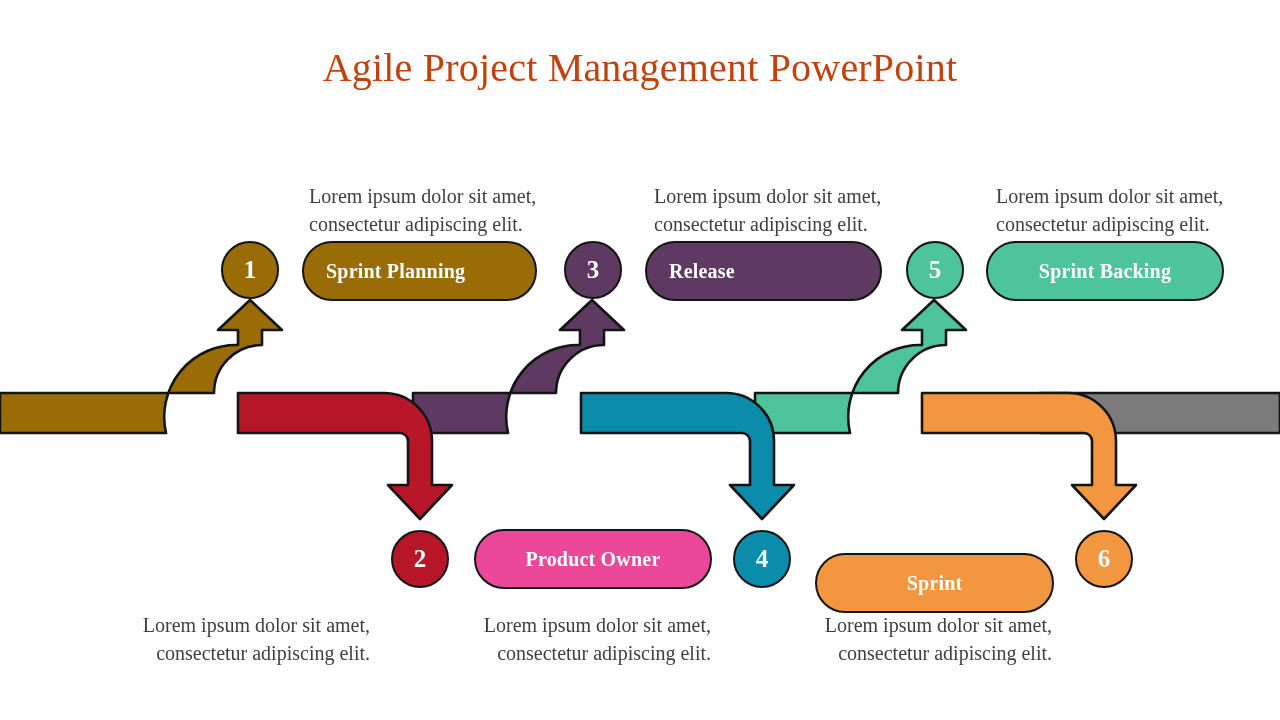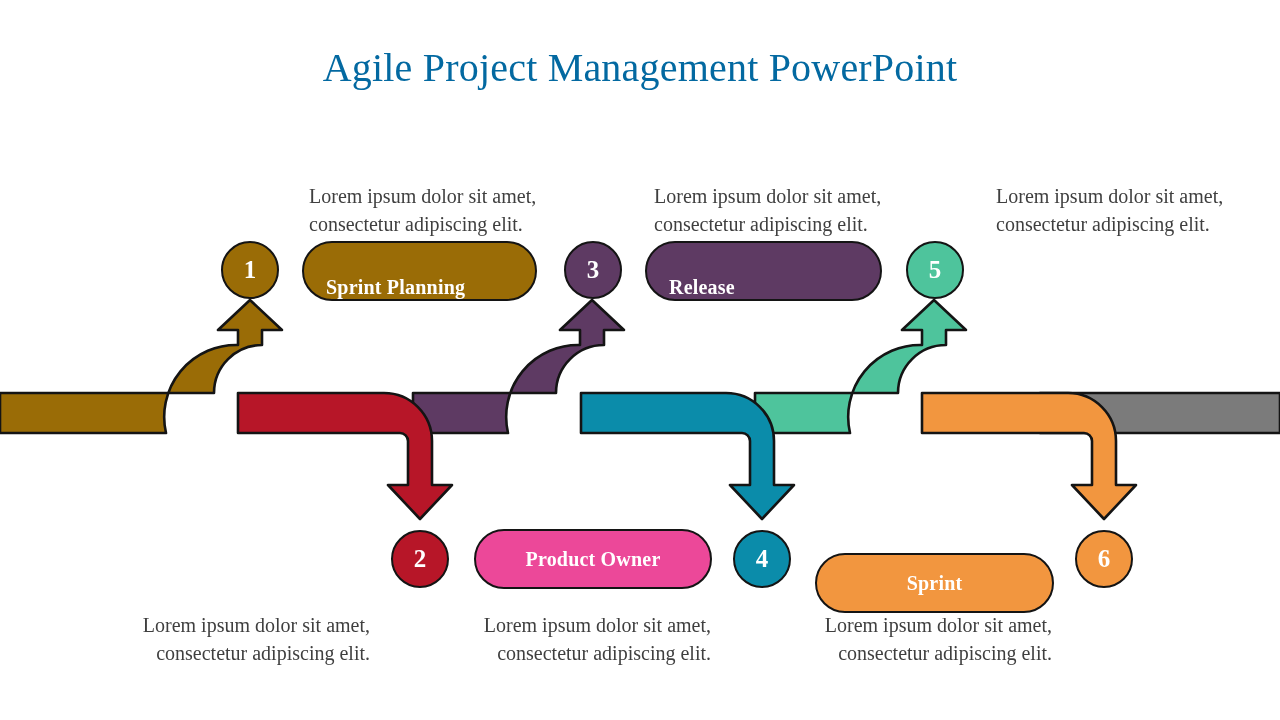--- a/index.html
+++ b/index.html
@@ -26,21 +26,21 @@
   #title {
     position: absolute;
     top: 44px;
     left: 0;
     width: 1280px;
     text-align: center;
     font-family: "Liberation Serif", "DejaVu Serif", serif;
     font-size: 40px;
     font-weight: 400;
     letter-spacing: 0.2px;
-    color: #0369a1;
+    color: #c2410c;
     line-height: 1.2;
     white-space: nowrap;
   }
 
   
   #ribbon {
     position: absolute;
     left: 0;
     top: 0;
     width: 1280px;
@@ -58,21 +58,21 @@
     font-weight: bold;
     font-family: "Liberation Serif", "DejaVu Serif", serif;
   }
   .pill {
     height: 60px;
     border-radius: 32px;
     font-size: 20px;
     letter-spacing: 0.2px;
     padding: 0 22px;
   }
-  .pill.left   { justify-content: flex-start; align-items: flex-end; }
+  .pill.left   { justify-content: flex-start; }
   .pill.right  { justify-content: center; margin-top: 24px; }
   .pill.center { justify-content: center; }
 
   .circ {
     width: 58px;
     height: 58px;
     border-radius: 50%;
     justify-content: center;
     font-size: 25px;
   }
@@ -196,20 +196,23 @@
   </div>
   <div class="node pill left" style="left:645px; top:241px; width:237px; background:#5e3a63;">
     <span>Release</span>
   </div>
 
   <div class="caption lt" style="left:996px; top:183px; width:230px;">Lorem ipsum dolor sit amet,
 consectetur adipiscing elit.</div>
   <div class="node circ" style="left:906px; top:241px; background:#4ec49c;">
     <span>5</span>
   </div>
+  <div class="node pill center" style="left:986px; top:241px; width:238px; background:#4ec49c;">
+    <span>Sprint Backing</span>
+  </div>
 
   <div class="node circ" style="left:391px; top:530px; background:#b71628;">
     <span>2</span>
   </div>
   <div class="caption rt" style="left:140px; top:612px; width:230px;">Lorem ipsum dolor sit amet,
 consectetur adipiscing elit.</div>
 
   <div class="node pill center" style="left:474px; top:529px; width:238px; background:#ec4899;">
     <span>Product Owner</span>
   </div>

